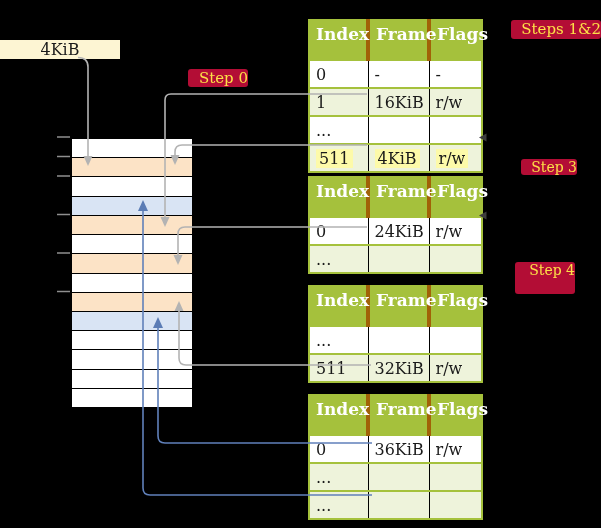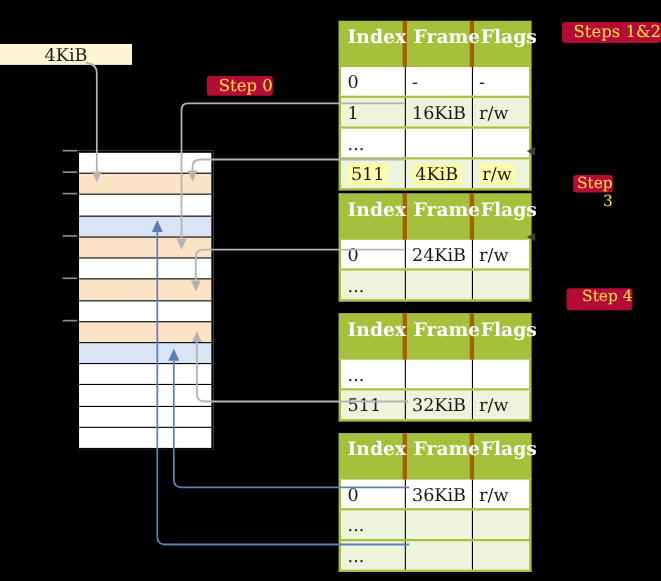--- a/index.html
+++ b/index.html
@@ -12,22 +12,22 @@
     position:absolute;left:0;top:40px;width:120px;height:19px;
     background:#fdf5d3;color:#1a1a1a;font-size:16px;line-height:19px;text-align:center;
   }
   
   .badge{
     position:absolute;background:#b30d35;color:#fde047;text-align:right;
     border-radius:3px;font-size:14px;
   }
   .badge-step0{left:188px;top:41px;width:60px;height:18px;line-height:18px;font-size:15px;margin-top:28px;}
   .badge-steps12{left:511px;top:20px;width:90px;height:19px;line-height:19px;font-size:15px;}
-  .badge-step3{left:521px;top:159px;width:36px;height:16px;line-height:16px;}
-  .badge-step4{left:515px;top:262px;width:60px;height:20px;line-height:16px;}
+  .badge-step3{left:521px;top:159px;width:56px;height:16px;line-height:16px;}
+  .badge-step4{left:515px;top:262px;width:60px;height:32px;line-height:16px;}
   
   .memcol{
     position:absolute;left:70px;top:137px;width:120px;height:268px;
     border:2px solid #000;background:#fff;display:flex;flex-direction:column;
   }
   .memrow{flex:1;border-top:1px solid #000;}
   .memrow:first-child{border-top:none;}
   .memrow.free{background:#ffffff;}
   .memrow.page-table{background:#fce3c6;}
   .memrow.mapped-page{background:#d9e4f4;}

